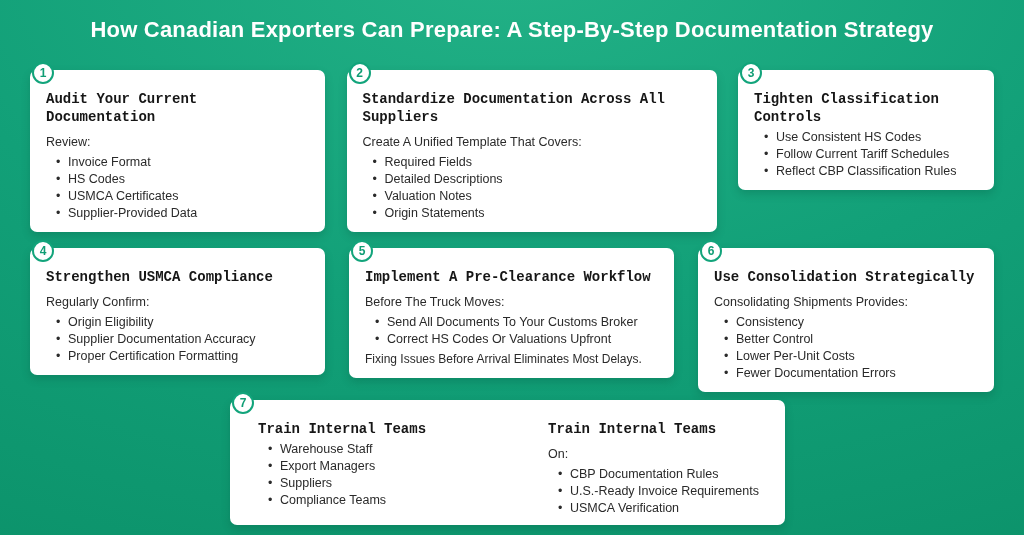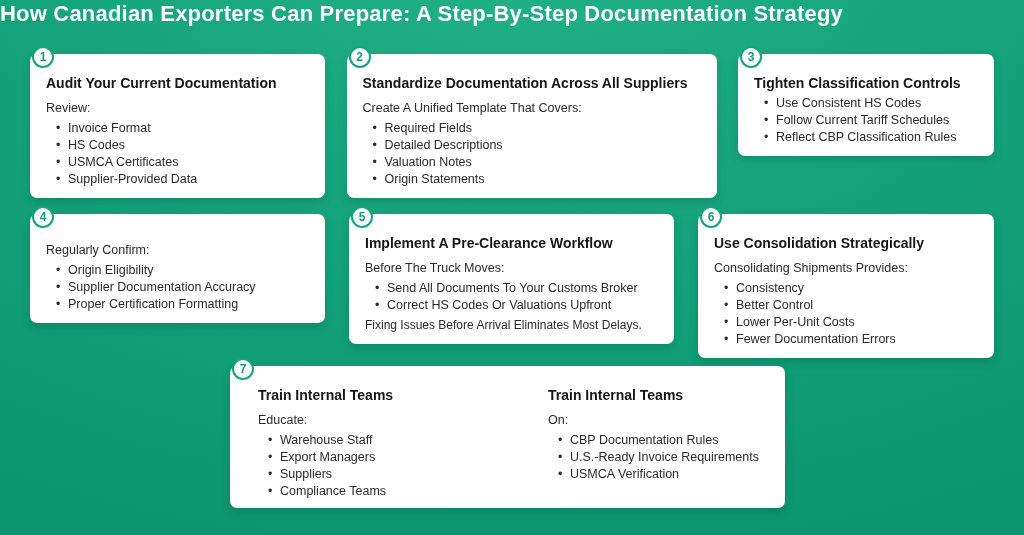--- a/index.html
+++ b/index.html
@@ -10,20 +10,22 @@
     position: relative;
     overflow: hidden;
     background: radial-gradient(130% 150% at 50% -10%, #23b287 0%, #12a078 45%, #0a8e66 100%);
     font-family: "Liberation Sans", sans-serif;
   }
   .infographic-title {
     color: #ffffff;
     font-size: 22px;
     font-weight: 700;
     line-height: 28px;
+    text-align: center;
+    padding-top: 16px;
     letter-spacing: 0.2px;
   }
   .row {
     display: flex;
     justify-content: space-between;
     align-items: flex-start;
     padding: 0 30px;
   }
   .row-1 { margin-top: 26px; }
   .row-2 { margin-top: 16px; }
@@ -57,20 +59,21 @@
     display: flex;
     align-items: center;
     justify-content: center;
   }
   .card-heading {
     margin: 0;
     font-size: 14px;
     font-weight: 700;
     line-height: 18px;
     color: #161616;
+    font-family: Liberation Mono, monospace;
   }
   .card-intro {
     margin-top: 8px;
     font-size: 12.5px;
     line-height: 17px;
     color: #2a2a2a;
   }
   ul.bullets {
     margin: 3px 0 0 0;
     padding: 0;
@@ -141,20 +144,21 @@
         <li>Reflect CBP Classification Rules</li>
       </ul>
     </div>
 
   </div>
 
   <div class="row row-2">
 
     <div class="card c4">
       <div class="badge">4</div>
+      <h2 class="card-heading">Strengthen USMCA Compliance</h2>
       <div class="card-intro">Regularly Confirm:</div>
       <ul class="bullets">
         <li>Origin Eligibility</li>
         <li>Supplier Documentation Accuracy</li>
         <li>Proper Certification Formatting</li>
       </ul>
     </div>
 
     <div class="card c5">
       <div class="badge">5</div>
@@ -181,21 +185,20 @@
 
   </div>
 
   <div class="row row-3">
 
     <div class="card c7">
       <div class="badge">7</div>
       <div class="cols">
         <div class="col-left">
           <h2 class="card-heading">Train Internal Teams</h2>
-          <div class="card-intro">Educate:</div>
           <ul class="bullets">
             <li>Warehouse Staff</li>
             <li>Export Managers</li>
             <li>Suppliers</li>
             <li>Compliance Teams</li>
           </ul>
         </div>
         <div class="col-right">
           <h2 class="card-heading">Train Internal Teams</h2>
           <div class="card-intro">On:</div>

